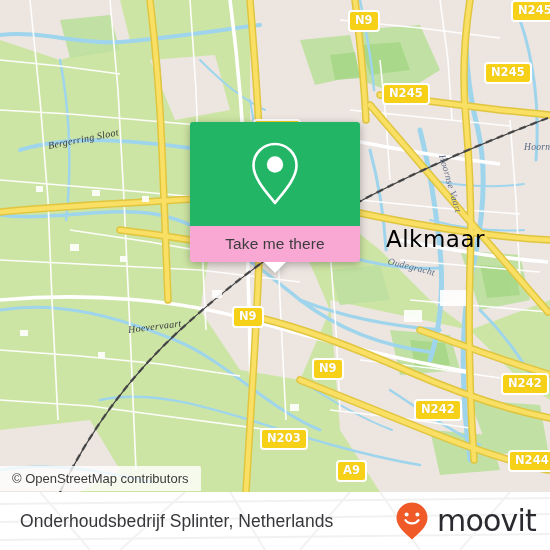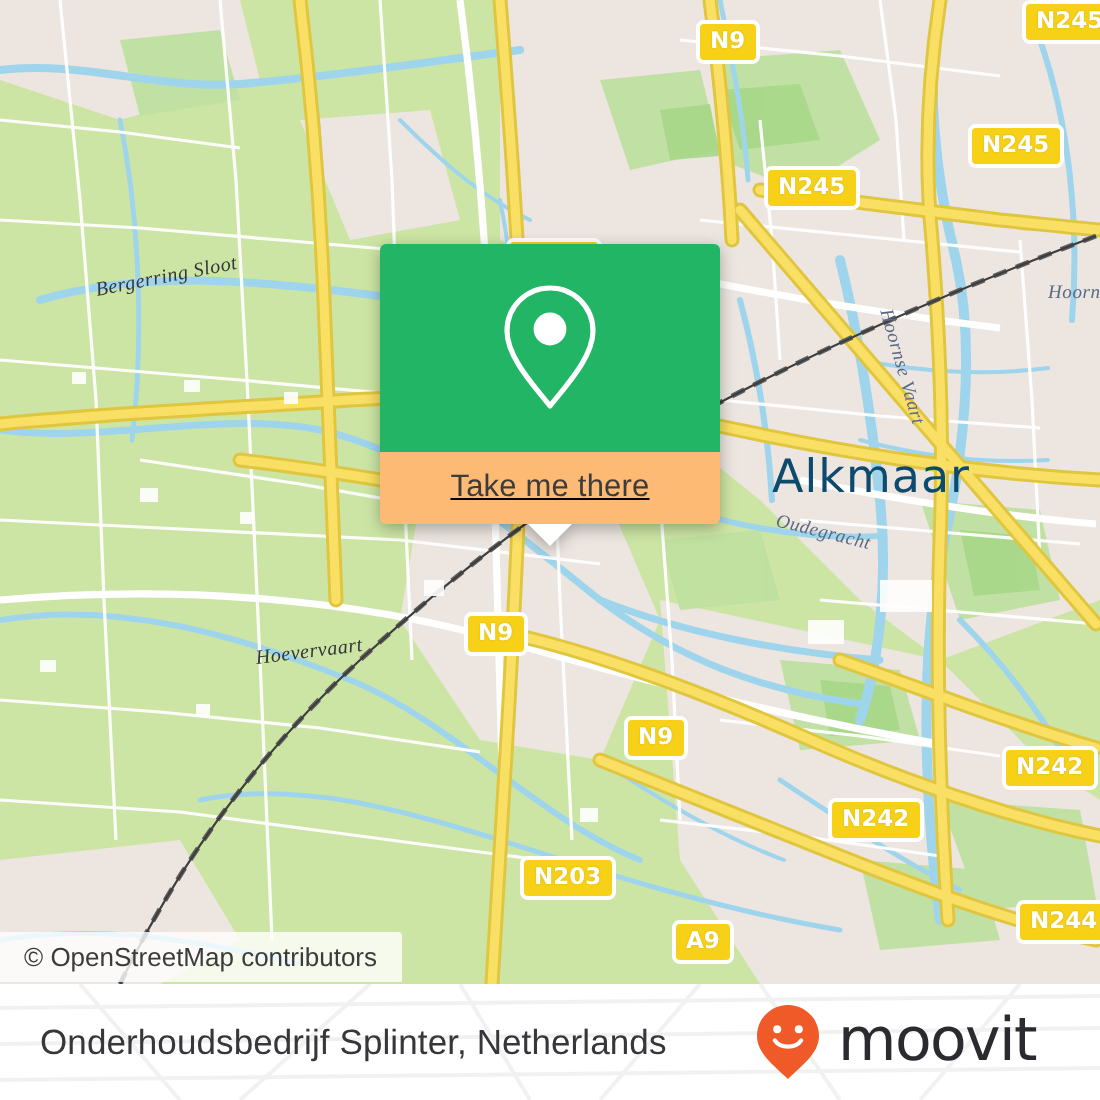--- a/index.html
+++ b/index.html
@@ -37,21 +37,21 @@
   }
 
   .maplabel {
     position: absolute;
     white-space: nowrap;
     pointer-events: none;
   }
   .city-label {
     font-family: "DejaVu Sans", sans-serif;
     font-size: 23px;
-    color: #0c4a6e;
+    color: #000000;
     letter-spacing: 0.5px;
   }
   .water-label {
     font-family: "Liberation Serif", serif;
     font-style: italic;
     font-size: 9.5px;
     color: #5a6a84;
     letter-spacing: 0.3px;
   }
   .water-label-dark {
@@ -112,26 +112,25 @@
     background: #22b565;
     border-radius: 3px 3px 0 0;
     display: flex;
     align-items: center;
     justify-content: center;
   }
   #card-bottom {
     position: relative;
     width: 170px;
     height: 36px;
-    background: #fdba74;
+    background: #f9a8d4;
     border-radius: 0 0 3px 3px;
     display: flex;
     align-items: center;
     justify-content: center;
-    text-decoration: underline;
   }
   #card-cta {
     font-family: "Liberation Sans", sans-serif;
     font-size: 15.5px;
     color: #3c3c3c;
     letter-spacing: 0.1px;
   }
   #card-tail {
     position: absolute;
     left: 50%;
@@ -165,21 +164,21 @@
     top: 0;
     height: 58px;
     line-height: 58px;
     font-family: "Liberation Sans", sans-serif;
     font-size: 17.5px;
     color: #37373b;
     letter-spacing: 0.05px;
   }
   #brand {
     position: absolute;
-    right: 32px;
+    right: 14px;
     top: 0;
     height: 58px;
     display: flex;
     align-items: center;
     gap: 8px;
   }
   #brand-word {
     font-family: "DejaVu Sans", sans-serif;
     font-size: 30px;
     font-weight: normal;

